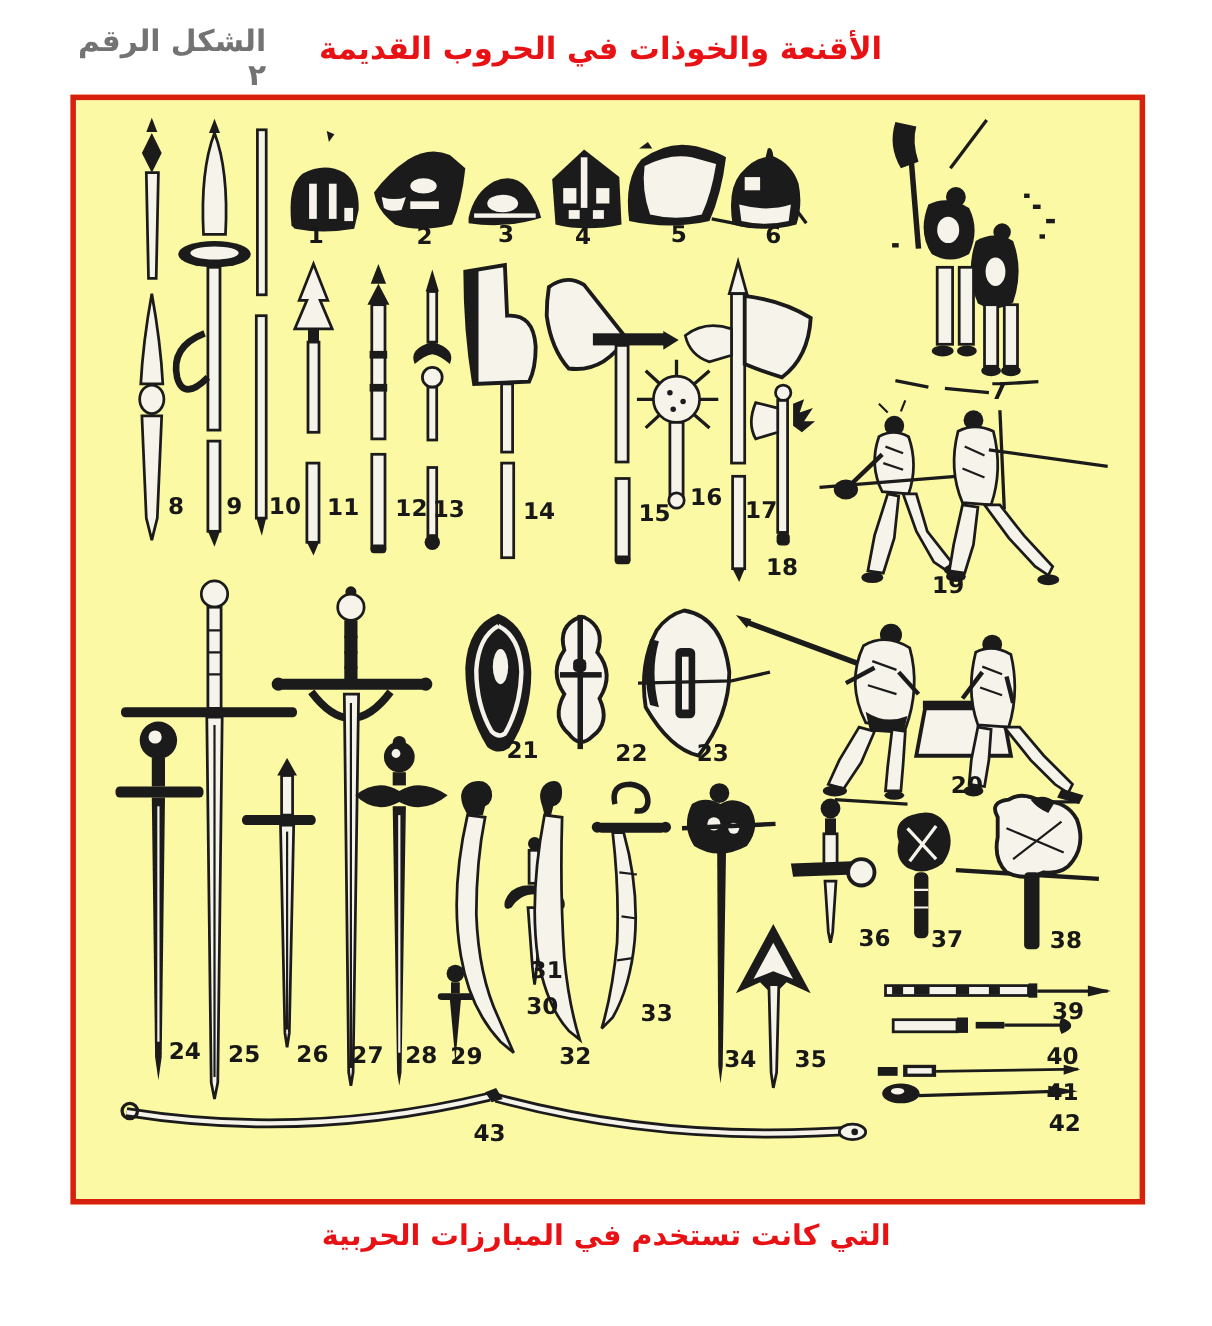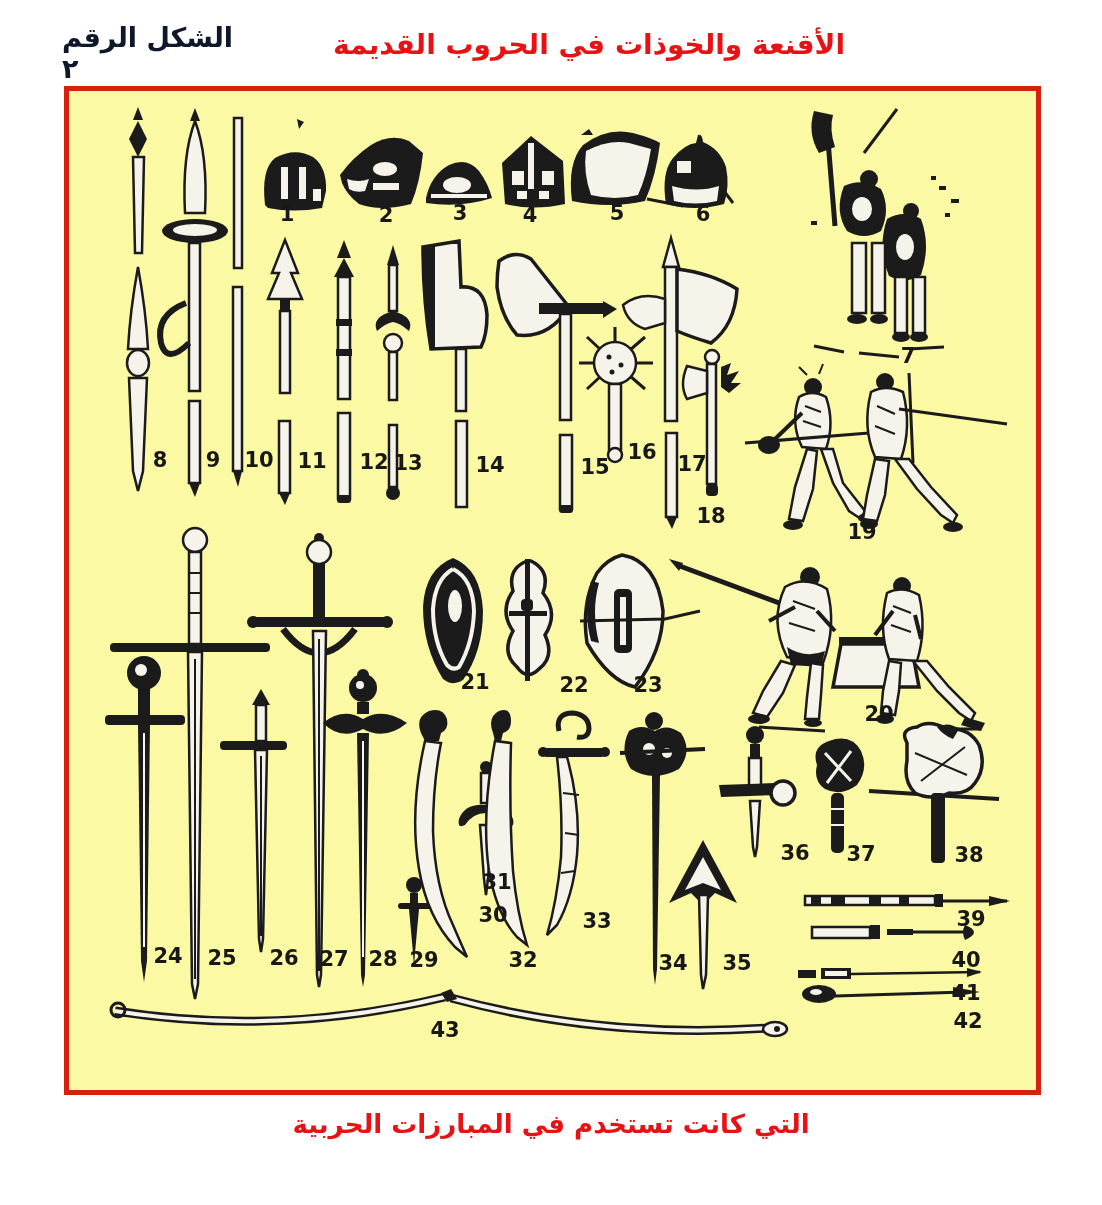--- a/index.html
+++ b/index.html
@@ -1,21 +1,21 @@
 <!DOCTYPE html>
 <html><head>
 <meta charset="utf-8">
 <style>
   html,body{margin:0;padding:0;}
   body{width:1102px;height:1205px;background:#ffffff;position:relative;
        font-family:"DejaVu Sans", sans-serif;overflow:hidden;}
-  .fig-label{position:absolute;left:62px;top:22px;width:180px;color:#0f172a;
-       font-weight:bold;font-size:27px;direction:rtl;text-align:left;}
-  .title{position:absolute;left:290px;top:28px;width:520px;text-align:right;
-       color:#e81215;font-weight:bold;font-size:28px;direction:rtl;margin-left:35px;}
+  .fig-label{position:absolute;left:62px;top:22px;width:180px;color:#737373;
+       font-weight:bold;font-size:27px;direction:rtl;text-align:right;}
+  .title{position:absolute;left:290px;top:28px;width:520px;text-align:left;
+       color:#e81215;font-weight:bold;font-size:28px;direction:rtl;}
   .panel{position:absolute;left:64px;top:86px;width:967px;height:999px;
        background:#fbf9a3;border:5px solid #d8200f;}
   .panel svg{display:block;width:967px;height:999px;}
   .caption{position:absolute;left:55px;top:1106px;width:992px;text-align:center;
        color:#e81215;font-weight:bold;font-size:26px;line-height:37px;direction:rtl;}
   .ink{fill:#1b1b1b;stroke:none;}
   .wh{fill:#f6f3ea;stroke:#1b1b1b;stroke-width:2.5;}
   .wh3{fill:#f6f3ea;stroke:#1b1b1b;stroke-width:3.5;}
   .ln{fill:none;stroke:#1b1b1b;}
   .wln{fill:none;stroke:#f6f3ea;}

